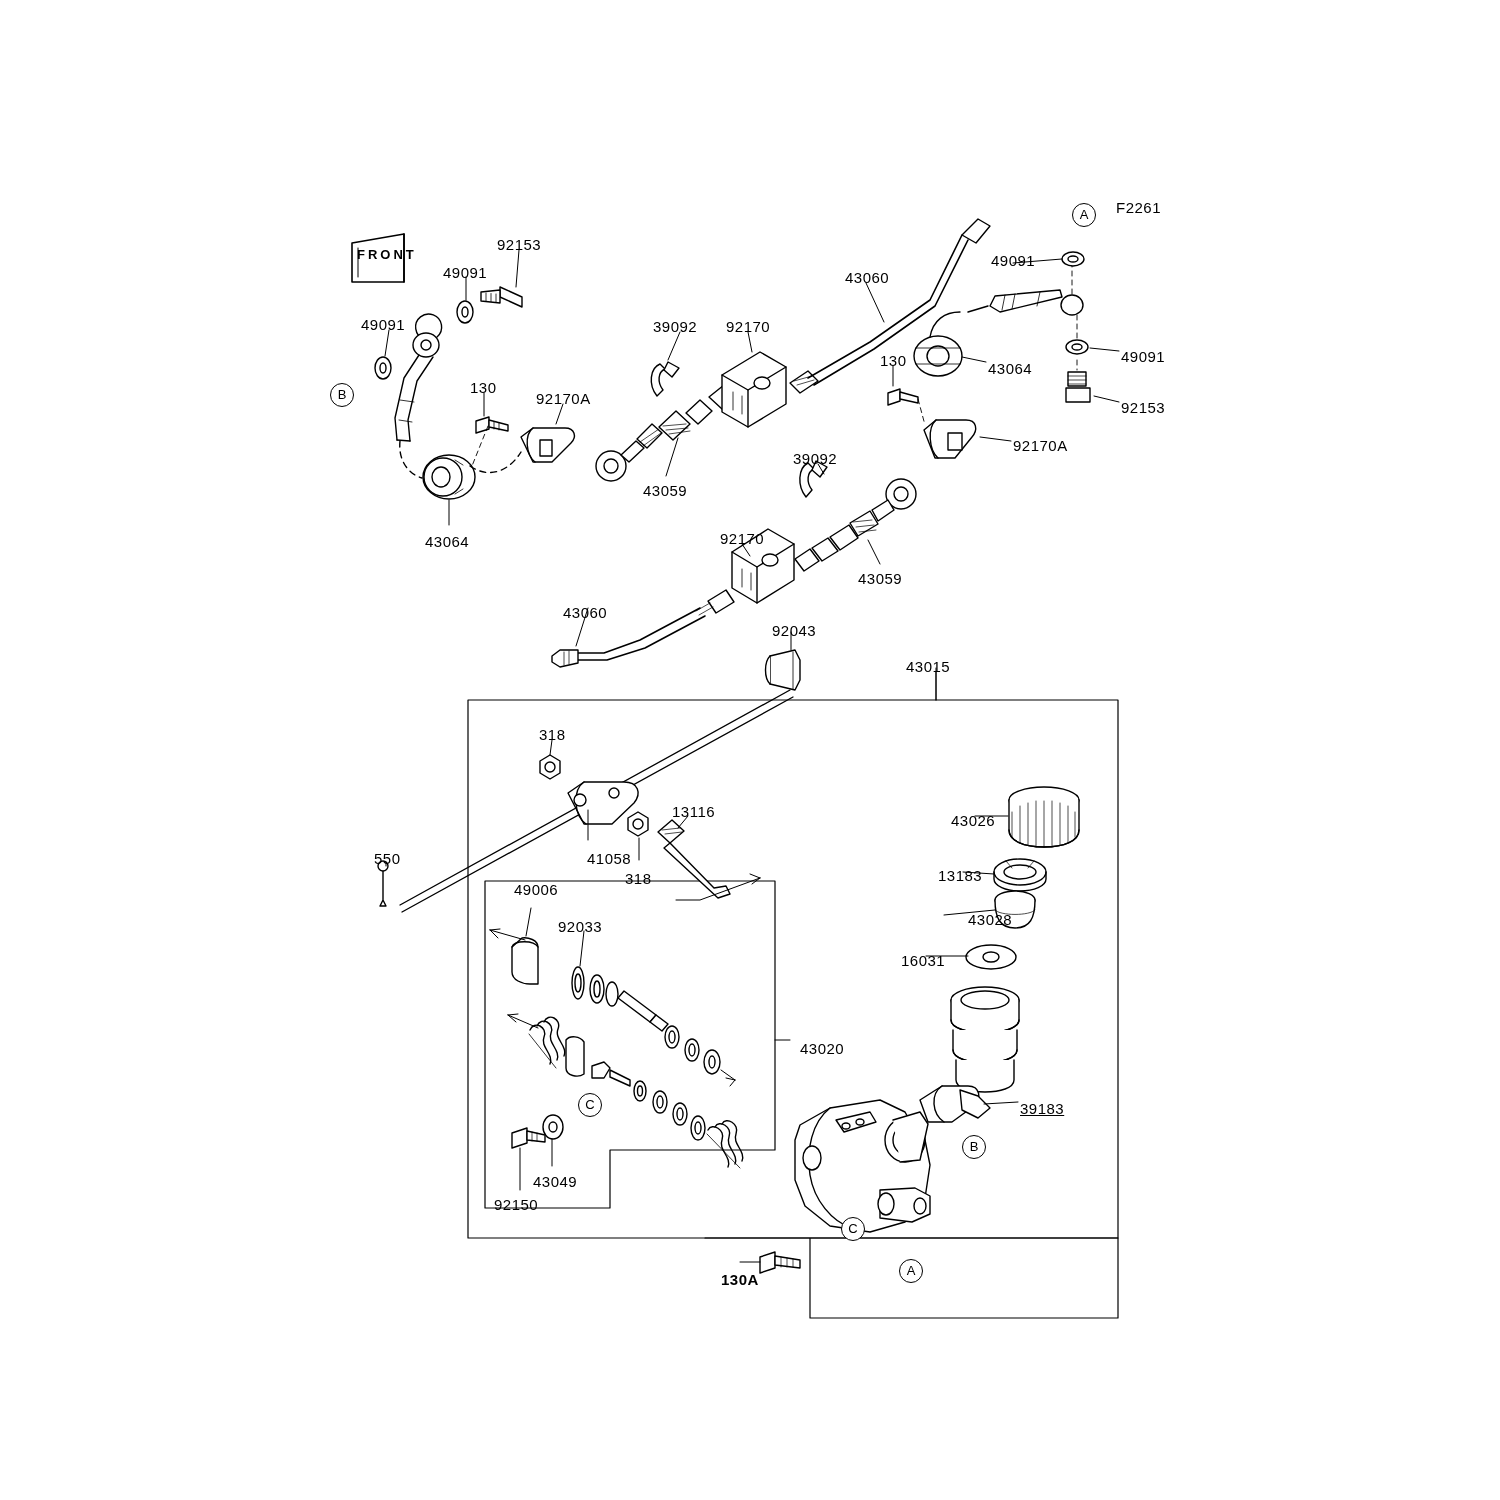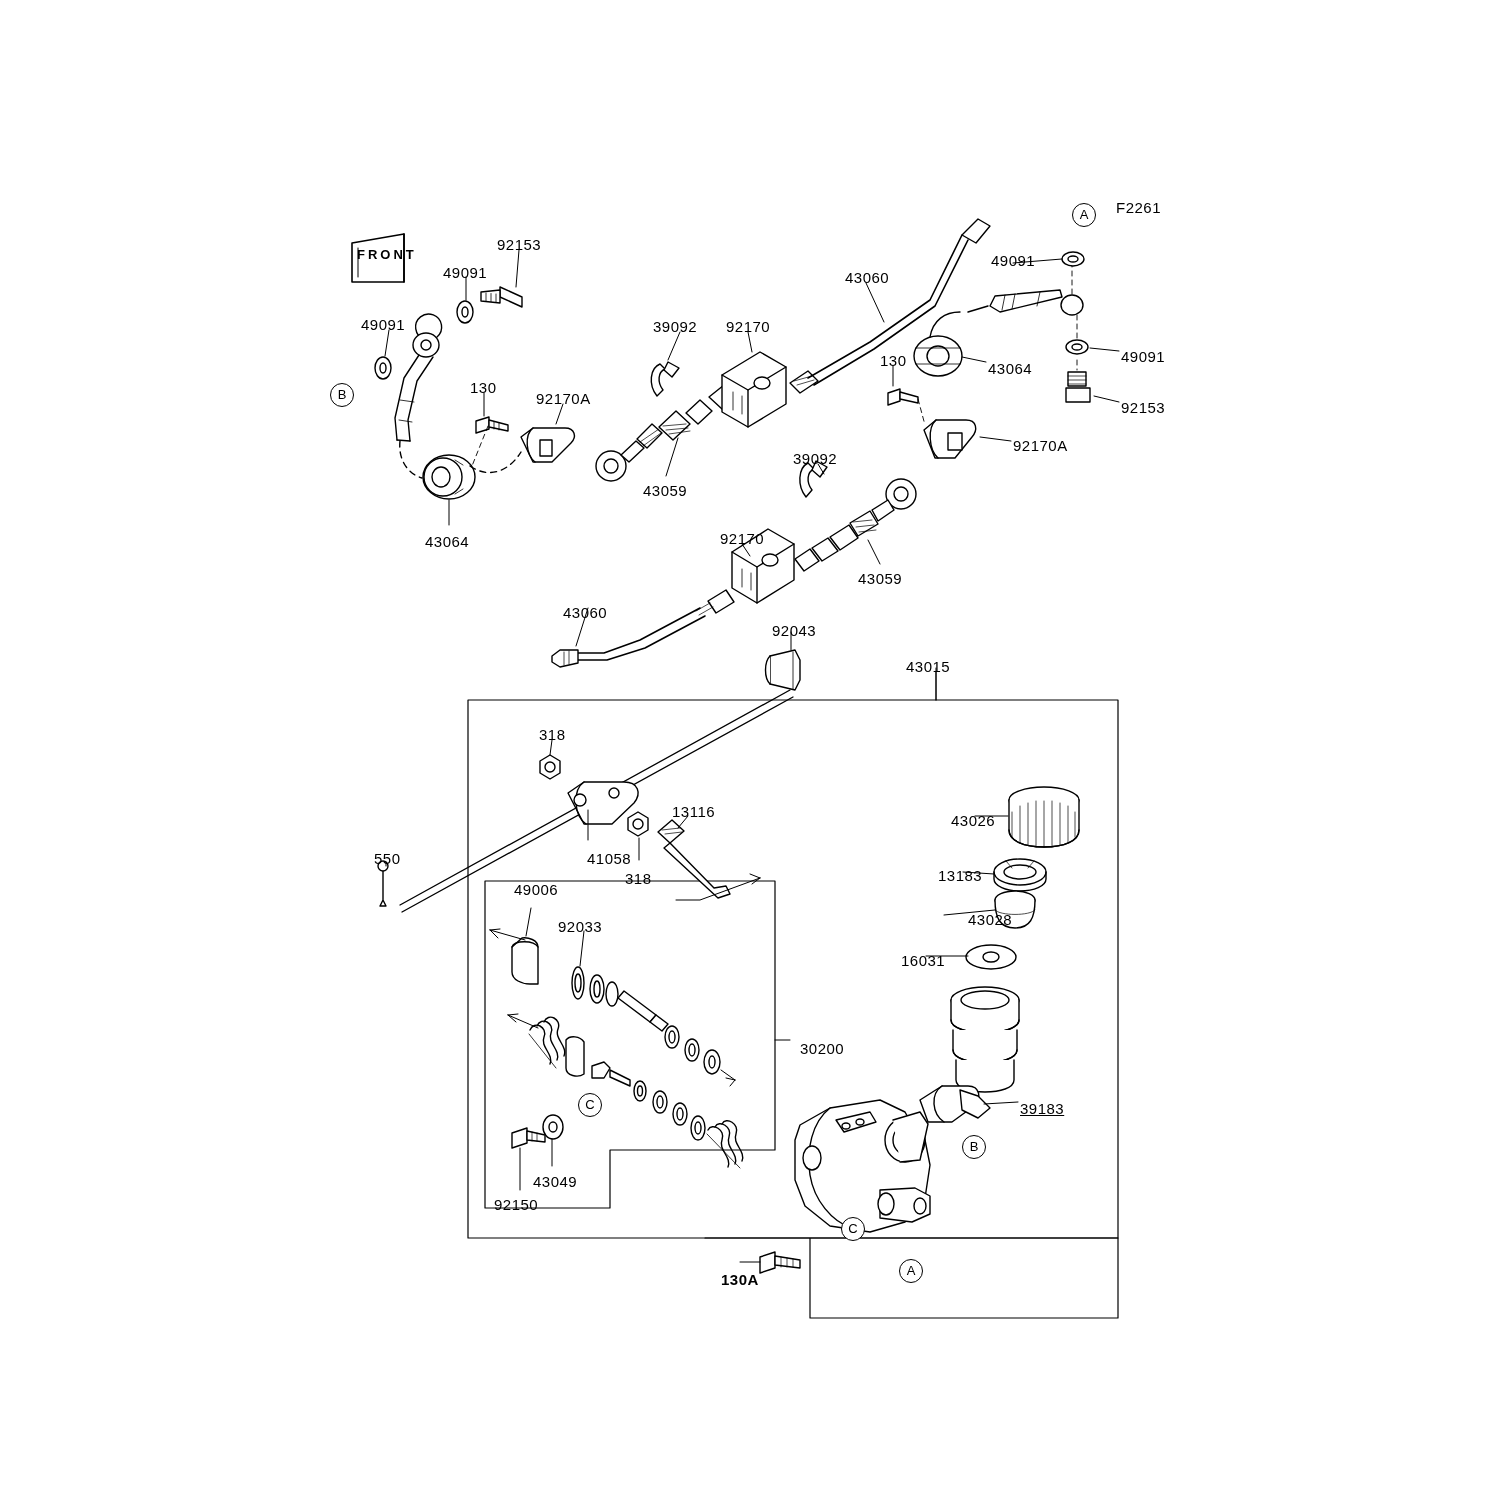--- a/index.html
+++ b/index.html
@@ -467,21 +467,21 @@
   <div class="lbl" style="left:672px; top:803px;">13116</div>
   <div class="lbl" style="left:951px; top:812px;">43026</div>
   <div class="lbl" style="left:563px; top:850px;margin-left:24px;">41058</div>
   <div class="lbl" style="left:625px; top:870px;">318</div>
   <div class="lbl" style="left:374px; top:850px;">550</div>
   <div class="lbl" style="left:938px; top:867px;">13183</div>
   <div class="lbl" style="left:968px; top:911px;">43028</div>
   <div class="lbl" style="left:514px; top:881px;">49006</div>
   <div class="lbl" style="left:558px; top:918px;">92033</div>
   <div class="lbl" style="left:901px; top:952px;">16031</div>
-  <div class="lbl" style="left:800px; top:1040px;">30200</div>
+  <div class="lbl" style="left:800px; top:1040px;">43020</div>
   <div class="lbl" style="left:1020px; top:1100px;text-decoration:underline;">39183</div>
   <div class="lbl" style="left:533px; top:1173px;">43049</div>
   <div class="lbl" style="left:494px; top:1196px;">92150</div>
   <div class="lbl bold" style="left:706px; top:1271px;margin-left:15px;">130A</div>
 
   <div class="circ" style="left:1072px; top:203px;">A</div>
   <div class="circ" style="left:330px; top:383px;">B</div>
   <div class="circ" style="left:578px; top:1093px;">C</div>
   <div class="circ" style="left:962px; top:1135px;">B</div>
   <div class="circ" style="left:841px; top:1217px;">C</div>

